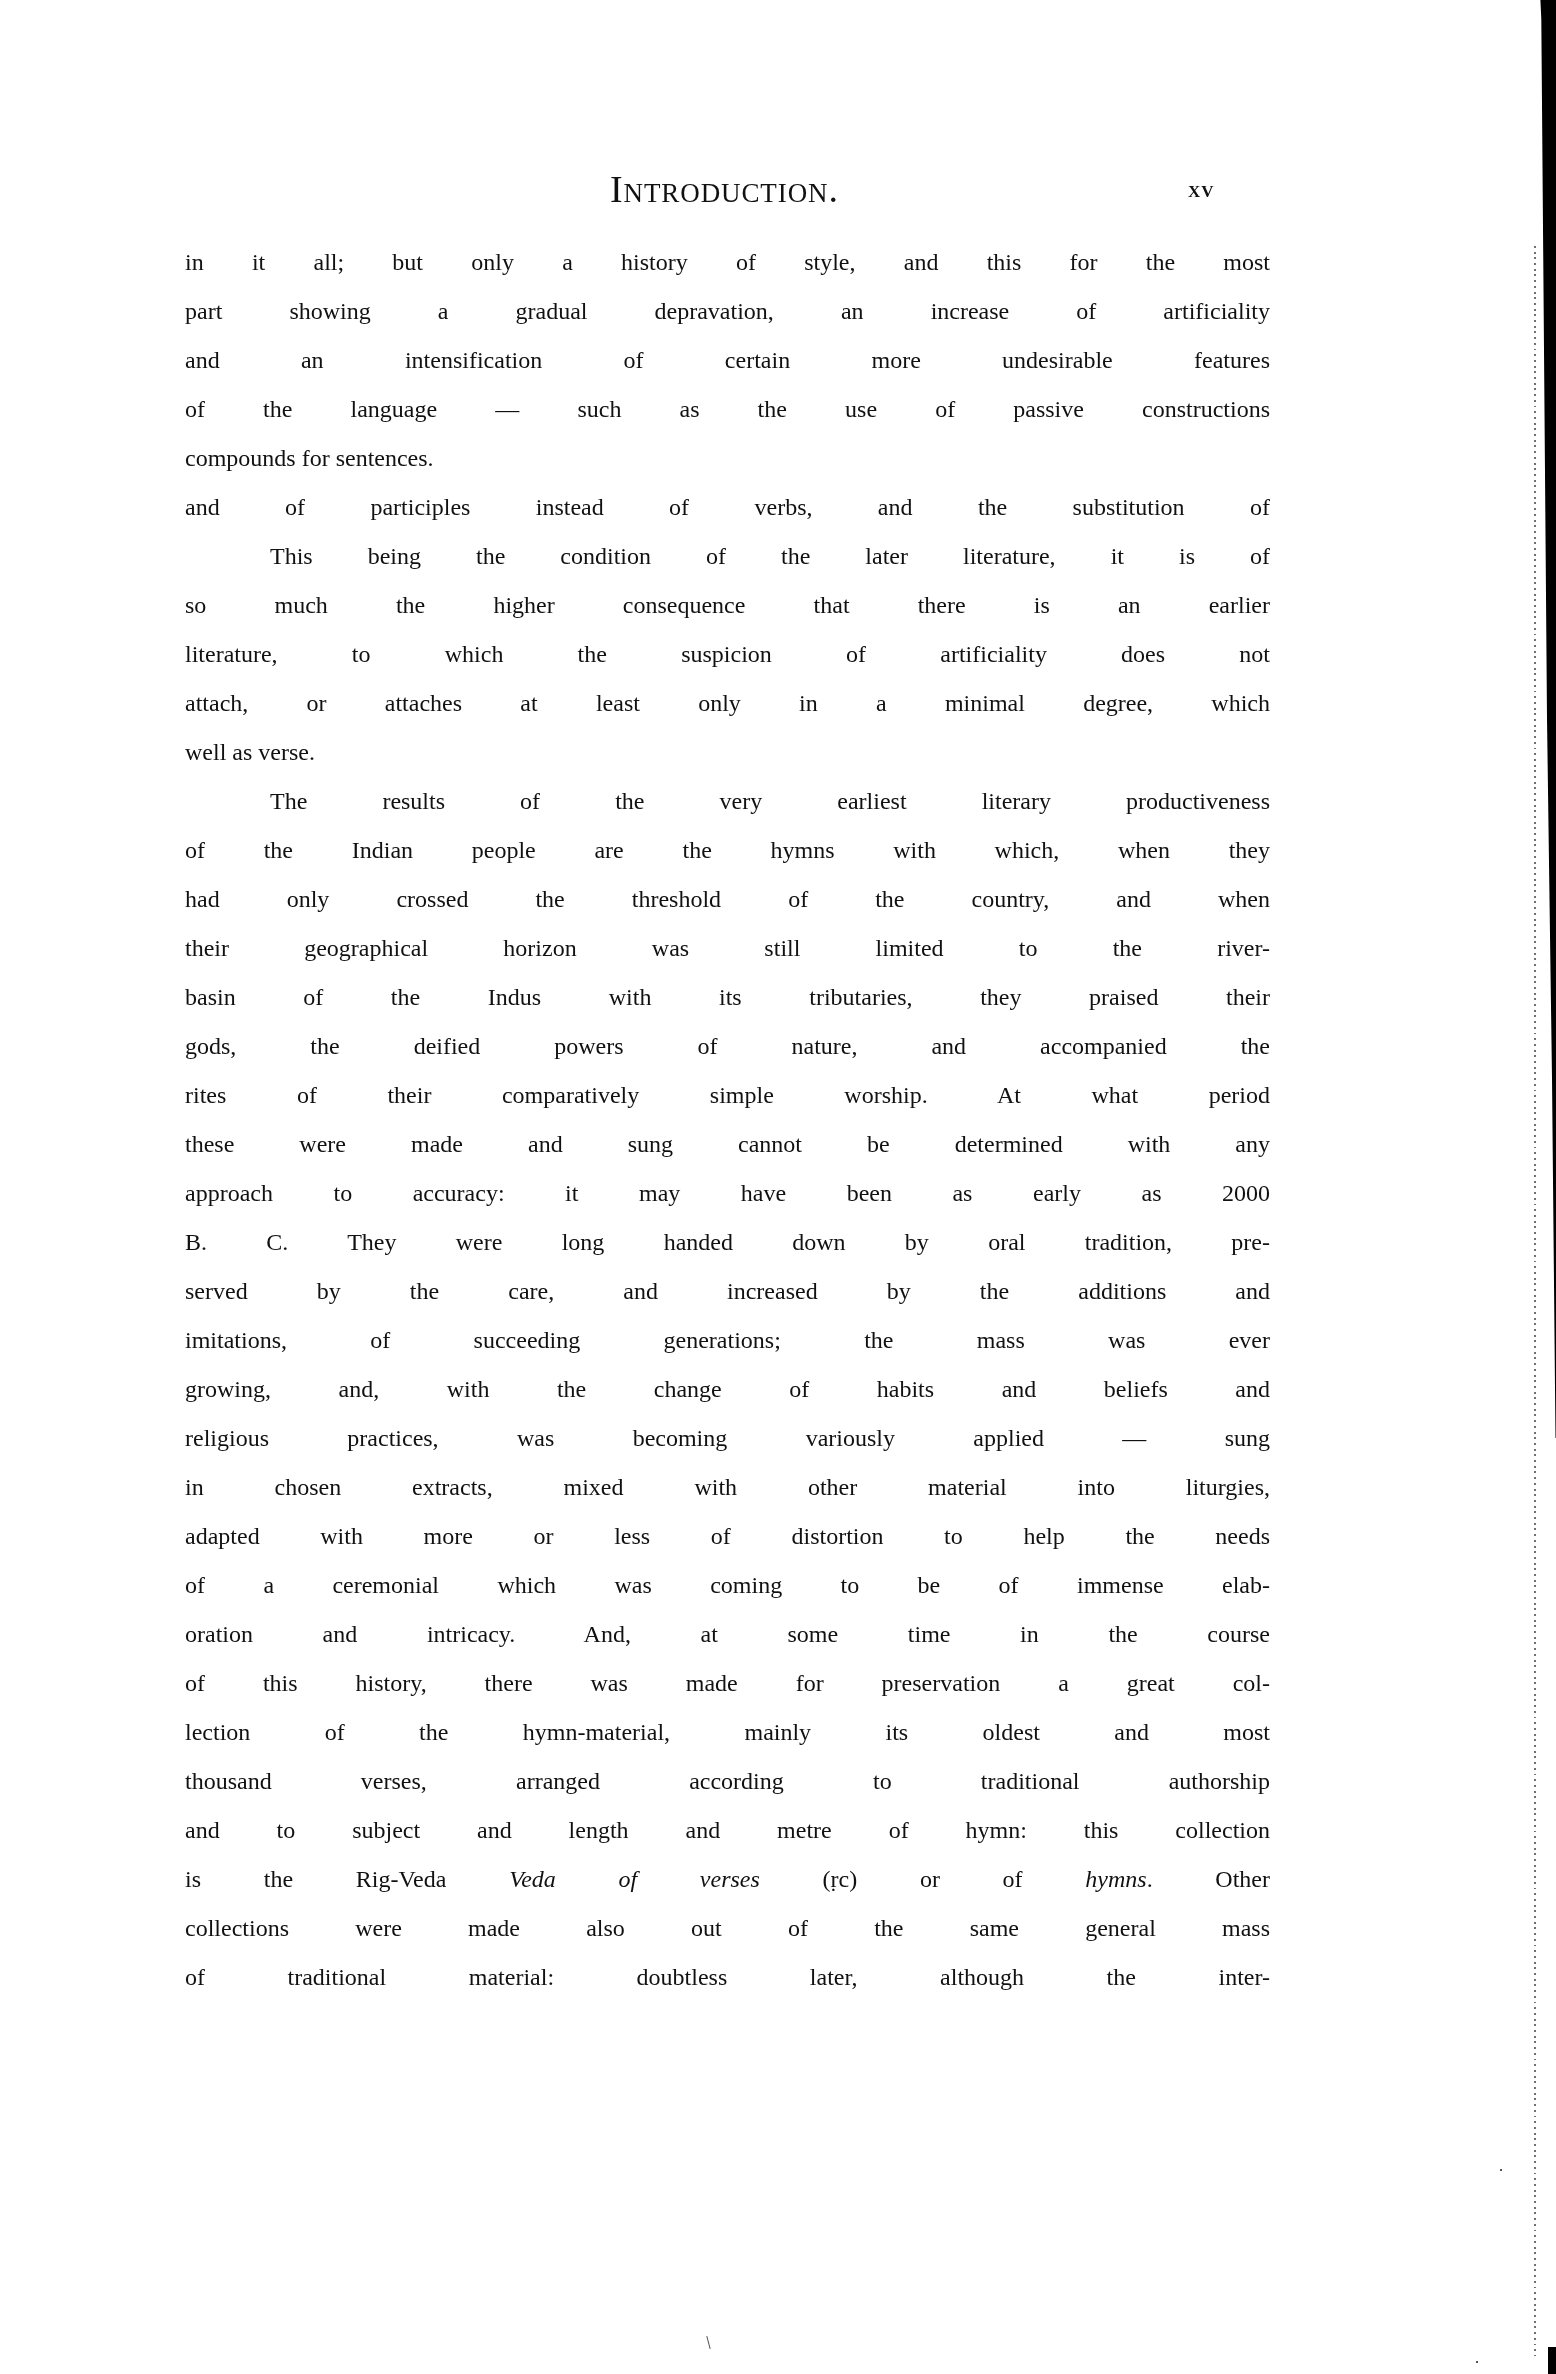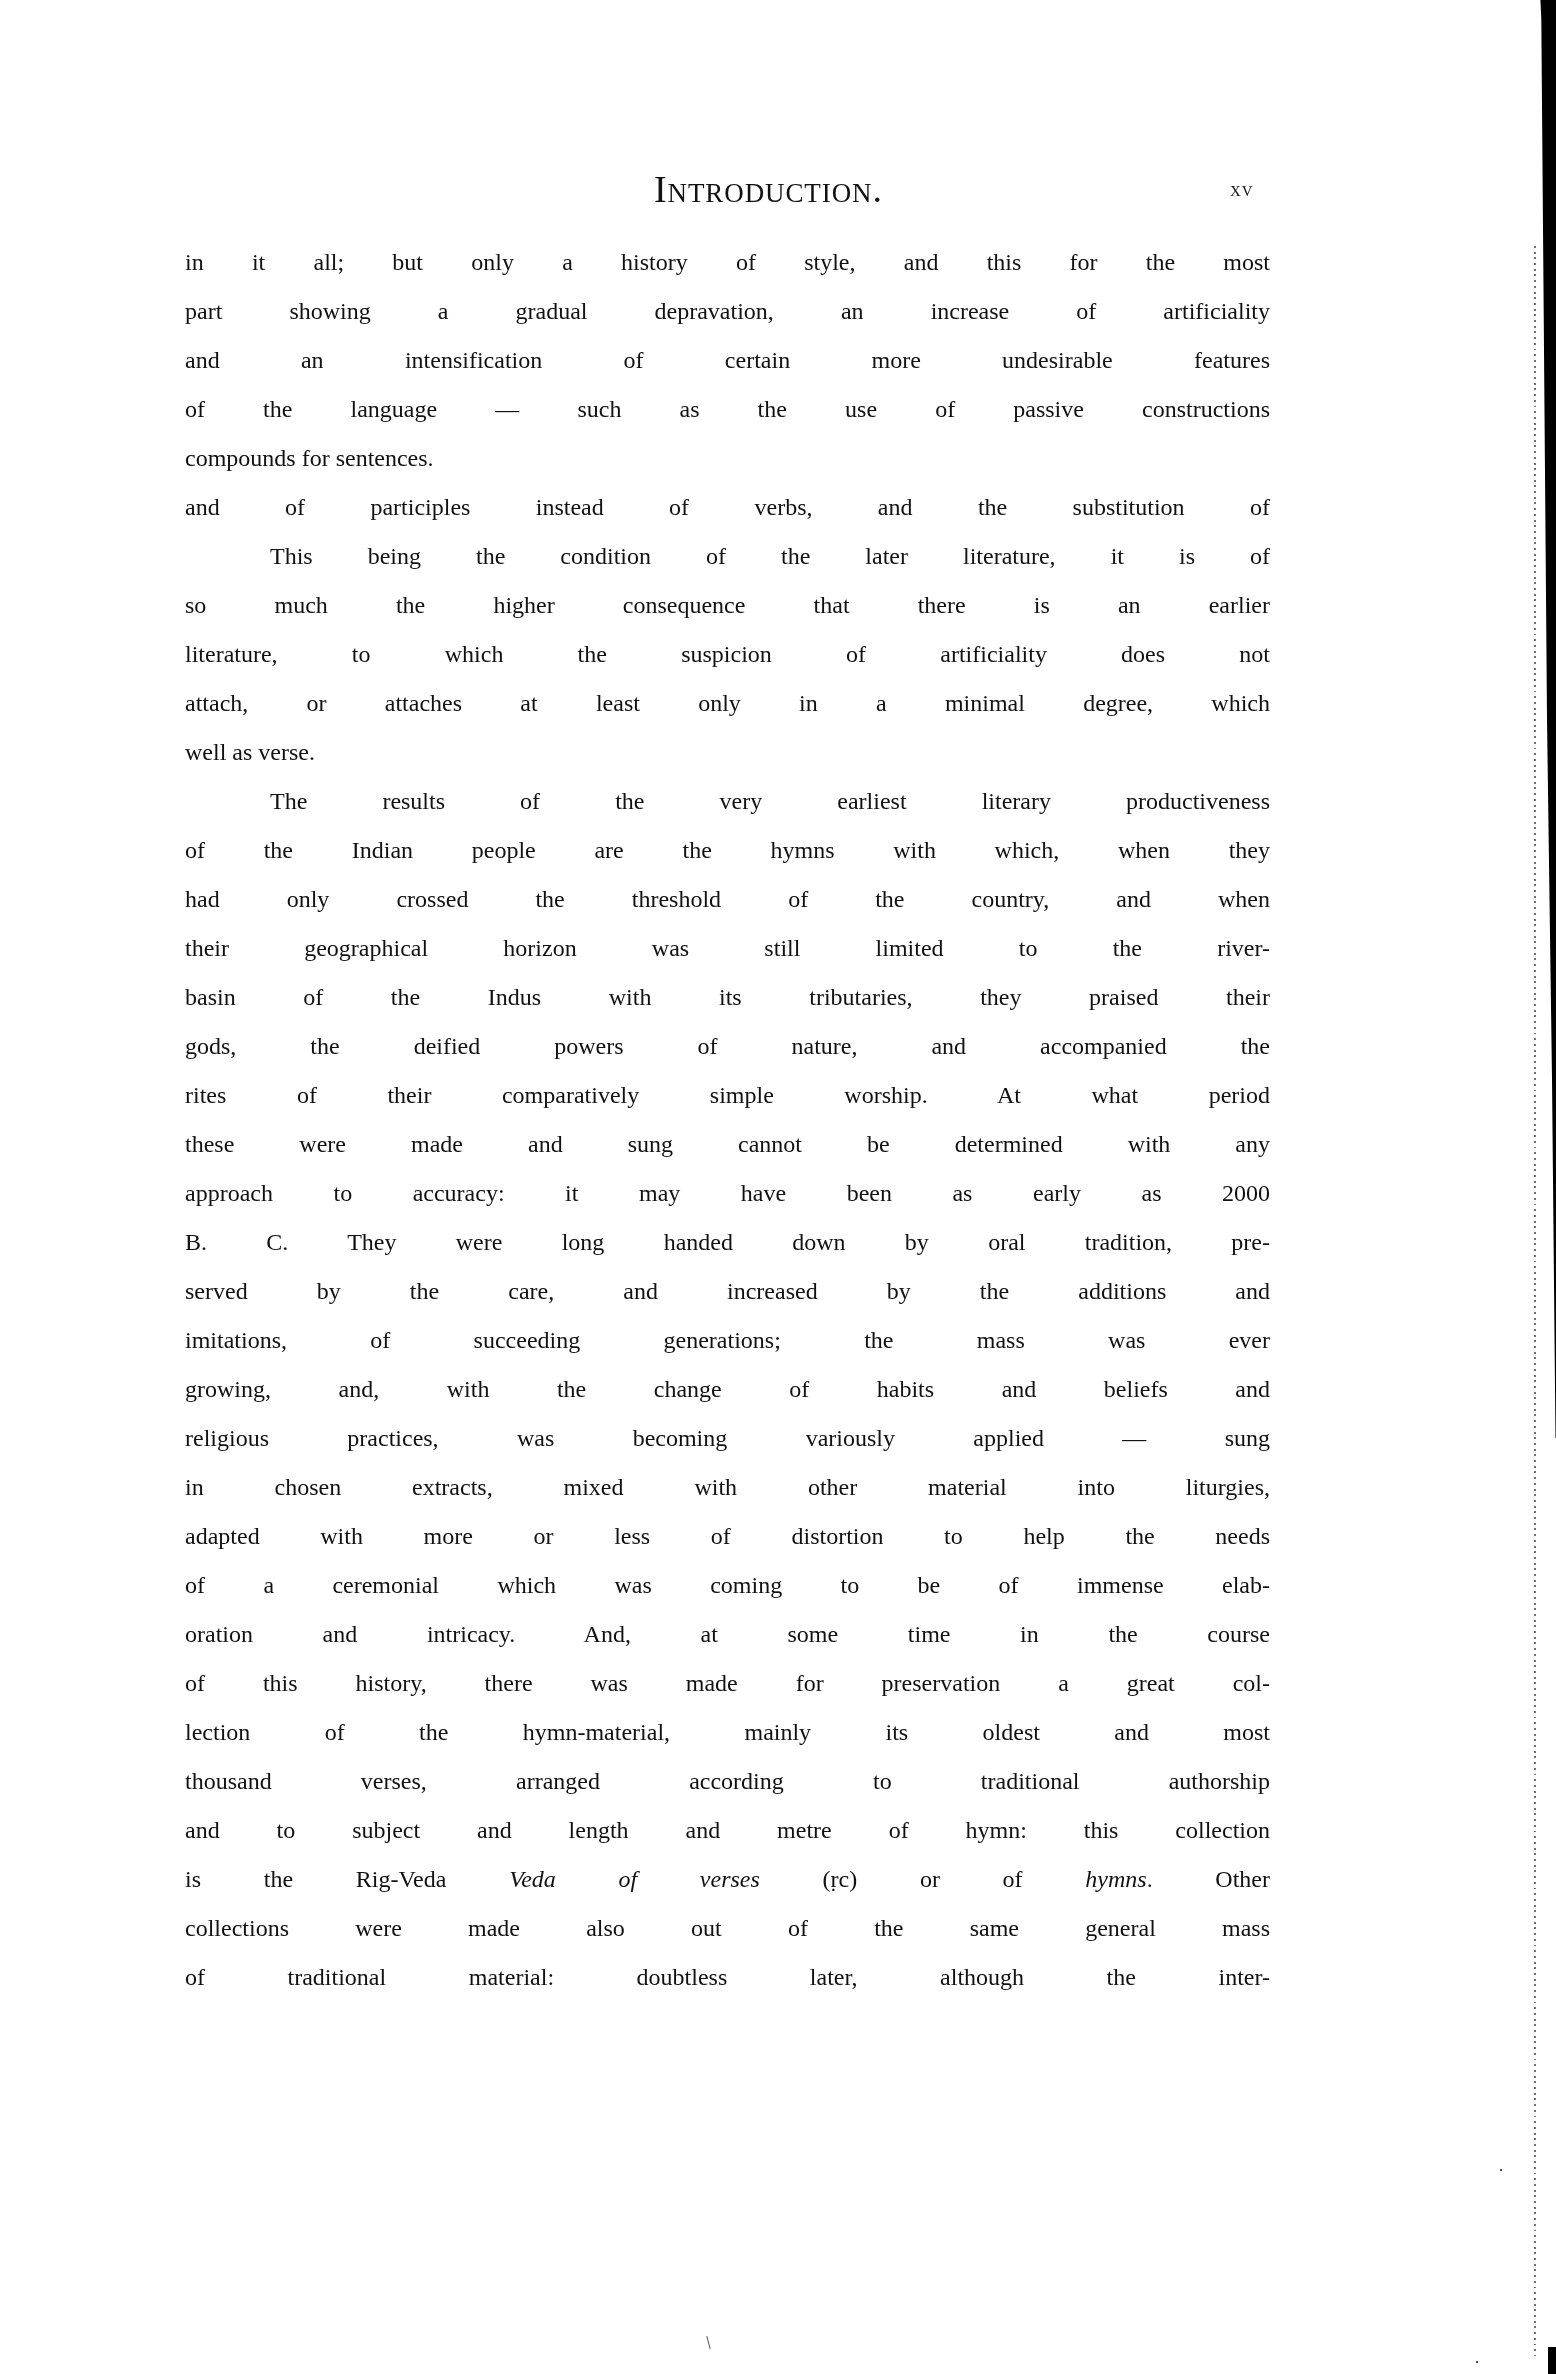--- a/index.html
+++ b/index.html
@@ -2,23 +2,23 @@
 <html style="font-size:15px"><head>
 <meta charset="utf-8">
 <style>
   html, body { margin: 0; padding: 0; background: #ffffff; }
   body { width: 1557px; height: 2374px; position: relative; overflow: hidden; }
   .page { position: absolute; left: 0; top: 0; width: 1557px; height: 2374px; background: #ffffff; }
   .serif { font-family: "Liberation Serif", "DejaVu Serif", serif; color: #111111; }
 
   .running-head { position: absolute; left: 0; top: 163px; width: 1557px; height: 53px; }
   .running-title { position: absolute; left: 610px; top: 0; font-size: 38px; line-height: 53px;
-                   font-variant: small-caps; letter-spacing: 0.9px; margin-left: 44px; }
-  .page-number { position: absolute; left: 1230px; top: 0; font-size: 21px; line-height: 53px;
-                 font-variant: small-caps; letter-spacing: 0.9px; }
+                   font-variant: small-caps; letter-spacing: 0.9px; }
+  .page-number { position: absolute; left: 1188px; top: 0; font-size: 24px; line-height: 53px;
+                 font-variant: small-caps; letter-spacing: 0.9px; font-weight: bold; }
 
   .body-text { position: absolute; left: 185px; top: 238px; width: 1085px; }
   .line { display: block; height: 49px; line-height: 49px; font-size: 24px; white-space: nowrap;
           text-align: justify; text-align-last: justify; overflow: visible; }
   .line.last { text-align: left; text-align-last: left; }
   .line.indent { padding-left: 85px; }
   .b { font-weight: normal; }
   .i { font-style: italic; }
 
   .binding-strip { position: absolute; top: 0; right: 0; width: 28px; height: 1438px; background: #000;

